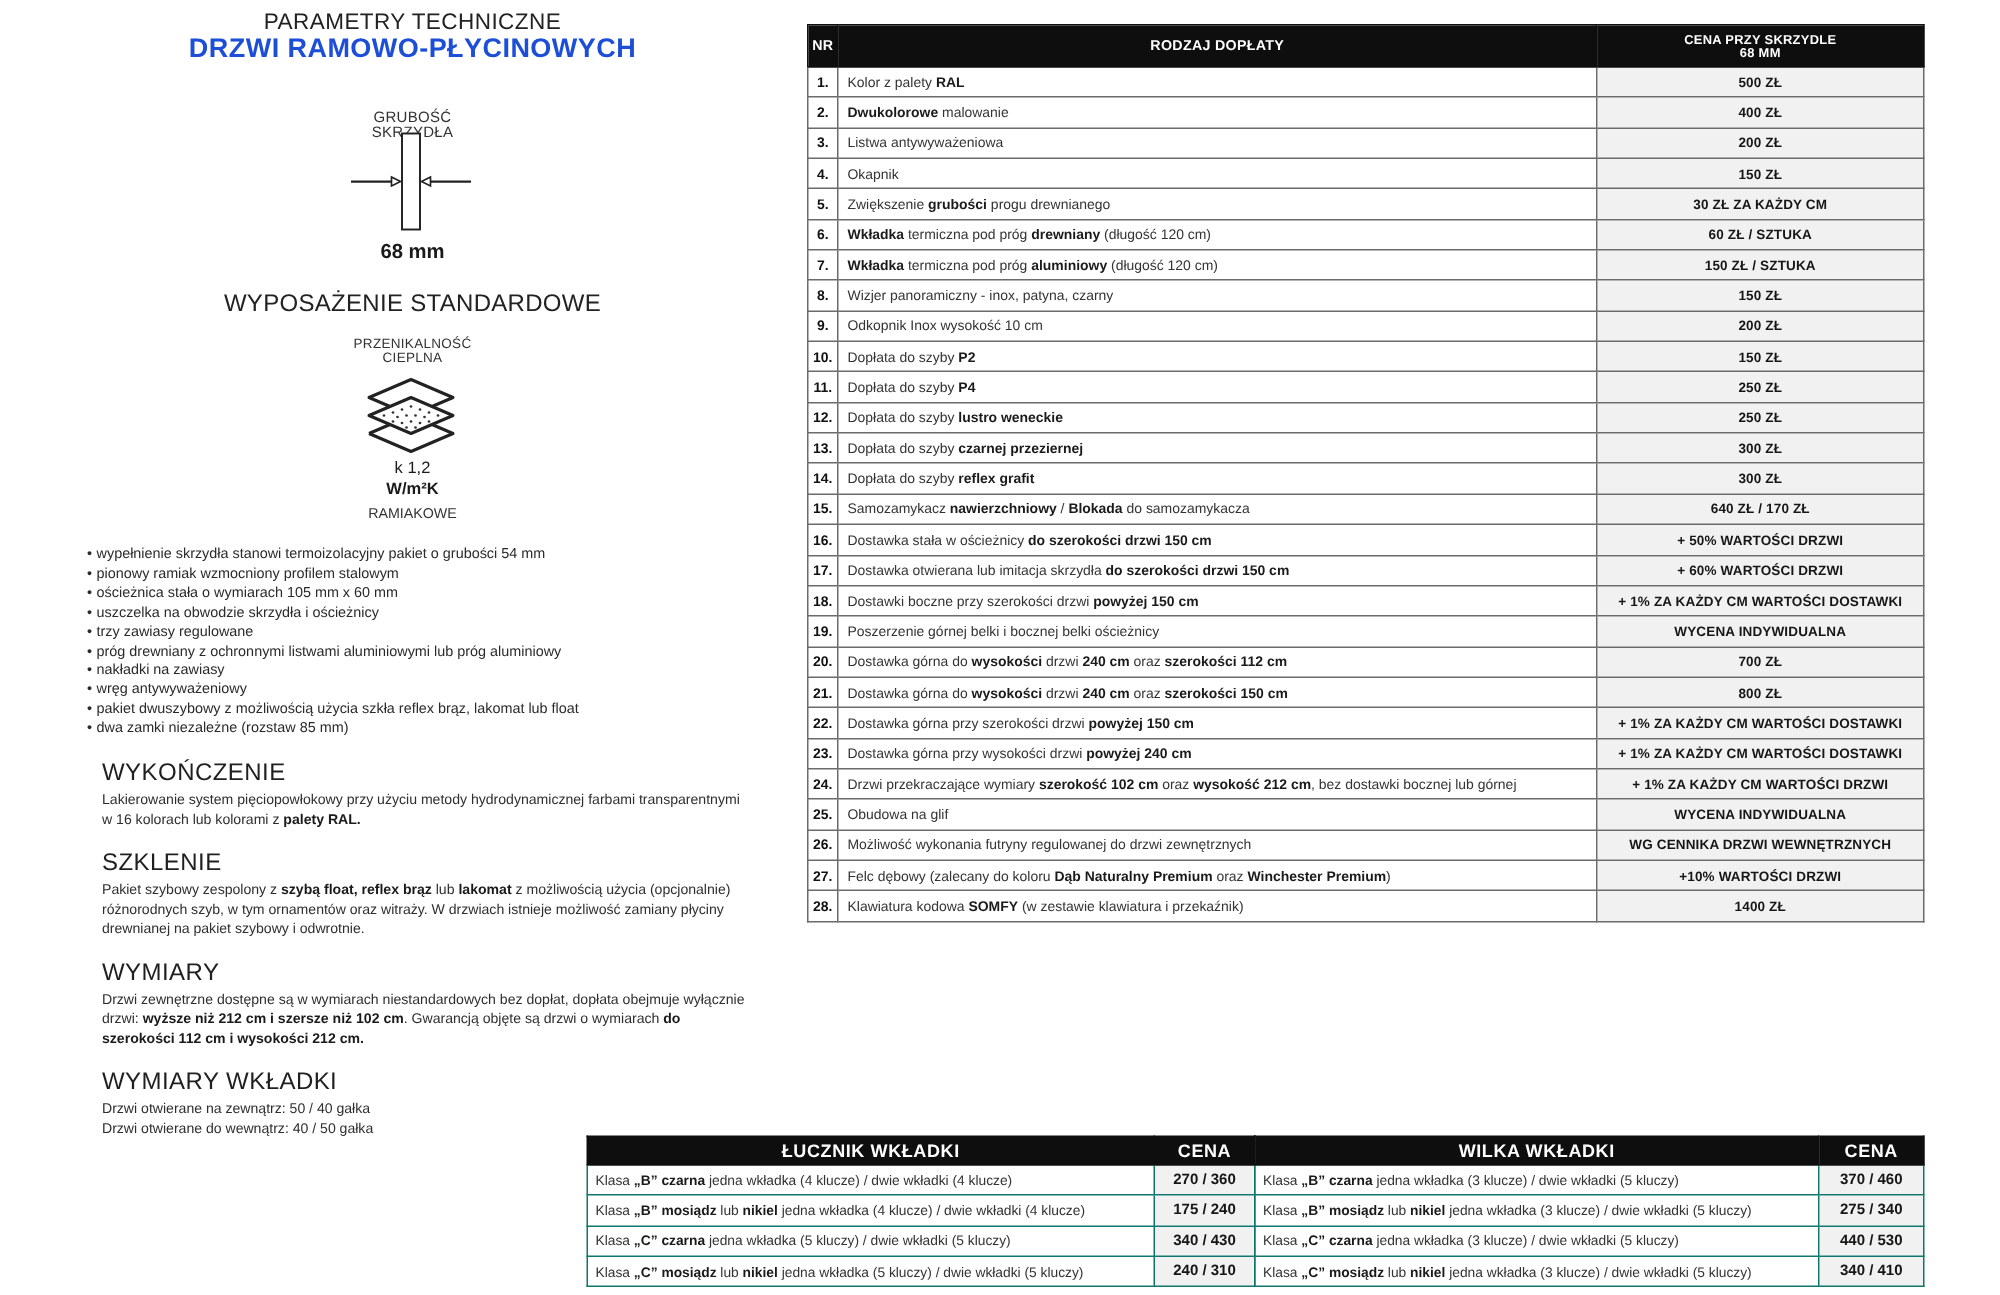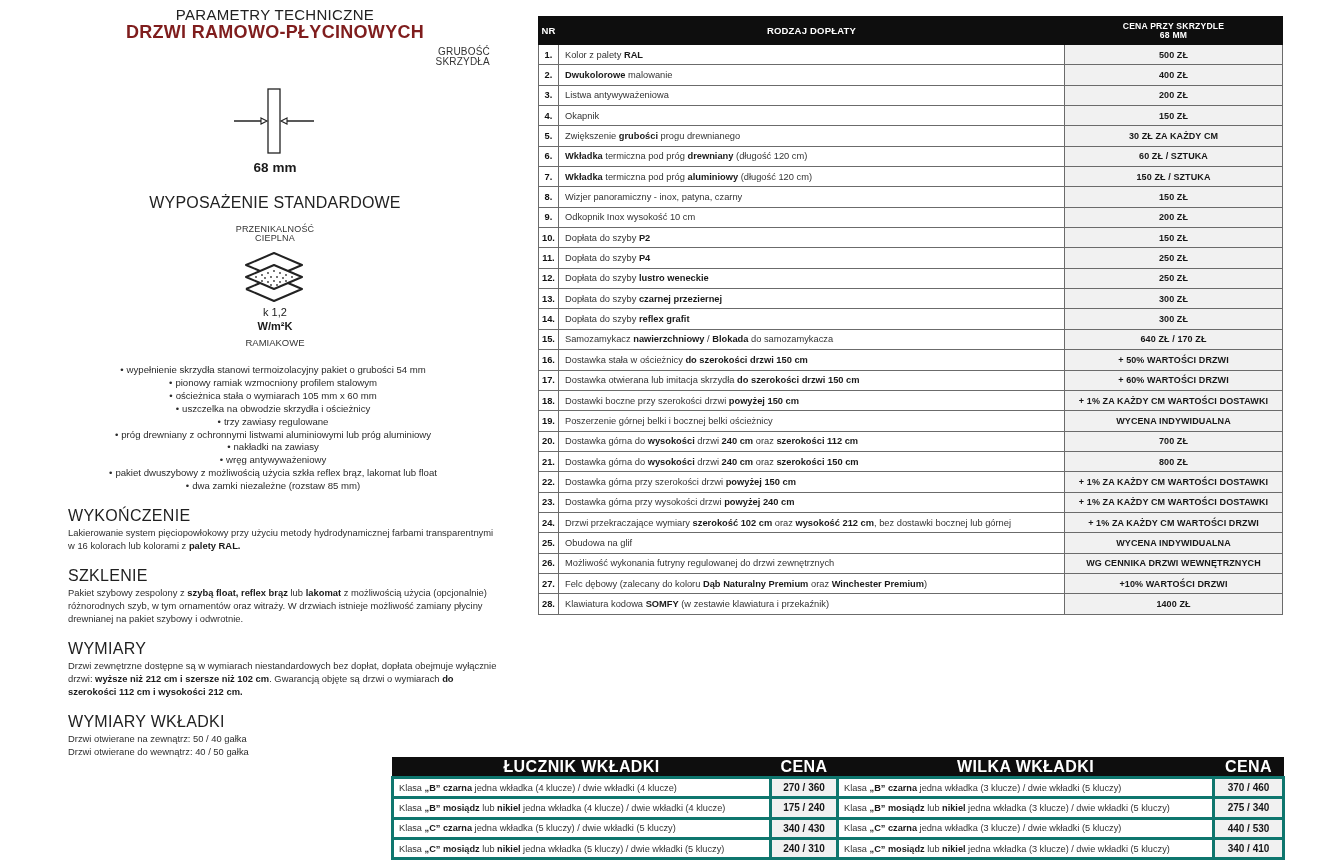--- a/index.html
+++ b/index.html
@@ -1,33 +1,33 @@
 <!DOCTYPE html>
 <html><head>
 <meta charset="utf-8">
 <style>
   * { box-sizing: border-box; margin: 0; padding: 0; }
   html, body { width: 1333px; height: 863px; background: #ffffff; overflow: hidden; }
   body { position: relative; font-family: "Liberation Sans", "DejaVu Sans", sans-serif; color: #2a2a2a; }
   b, strong { font-weight: bold; color: #1a1a1a; }
   .center-block { position: absolute; left: 60px; width: 430px; text-align: center; }
   .title-sub { top: 6px; font-size: 15px; letter-spacing: 0.3px; color: #222; }
-  .title-main { top: 22px; font-size: 18px; font-weight: bold; letter-spacing: 0.3px; color: #7f1d1d; }
+  .title-main { top: 22px; font-size: 18px; font-weight: bold; letter-spacing: 0.3px; color: #1d4ed8; }
   .small-cap { font-size: 10px; line-height: 10px; color: #333; letter-spacing: 0.2px; }
-  .thick-label { top: 47px; text-align: right; }
+  .thick-label { top: 74px; }
   .thick-icon { position: absolute; left: 232px; top: 88px; width: 84px; height: 70px; }
   .thick-value { top: 160px; font-size: 13.5px; font-weight: bold; color: #1a1a1a; }
   .std-title { top: 194px; font-size: 16px; color: #222; letter-spacing: 0.2px; }
   .heat-label { top: 225px; font-size: 9px; line-height: 9px; }
   .heat-icon { position: absolute; left: 242px; top: 250px; width: 64px; height: 54px; }
   .k-value { top: 306px; font-size: 11px; font-weight: normal; color: #1a1a1a; }
   .k-unit { top: 320px; font-size: 11px; font-weight: bold; color: #1a1a1a; }
   .k-note { top: 337px; font-size: 9.5px; color: #333; }
 
-  .bullets { position: absolute; left: 58px; top: 364px; width: 430px; list-style: none; text-align: center; }
+  .bullets { position: absolute; left: 58px; top: 364px; width: 430px; list-style: none; }
   .bullets li { font-size: 9.6px; line-height: 12.9px; color: #2a2a2a; white-space: nowrap; }
   .bullets li::before { content: "\2022"; margin-right: 3px; }
 
   .section { position: absolute; left: 68px; width: 430px; }
   .section h2 { font-size: 16px; font-weight: normal; color: #1f1f1f; letter-spacing: 0.3px; line-height: 18px; }
   .section p { font-size: 9.4px; line-height: 12.8px; color: #2e2e2e; margin-top: 2px; }
   .sec-wyk { top: 507px; }
   .sec-szk { top: 567px; }
   .sec-wym { top: 640px; }
   .sec-wkl { top: 713px; }
@@ -40,22 +40,22 @@
   .main-table td.nr { font-weight: bold; color: #111; text-align: center; padding: 0; font-size: 9.3px; }
   .main-table td.price { background: #f1f1f1; text-align: center; font-weight: bold; color: #161616; font-size: 9px; padding: 0 2px; letter-spacing: 0.1px; }
   .col-nr { width: 20px; }
   .col-desc { width: 506px; }
   .col-price { width: 218px; }
 
   
   .insert-table { position: absolute; top: 757px; border-collapse: collapse; table-layout: fixed; }
   .insert-left { left: 391px; width: 445px; }
   .insert-right { left: 836px; width: 446px; }
-  .insert-table th { background: #0e0e0e; color: #fff; font-weight: bold; font-size: 16px; height: 19px; border: 1px solid #0e0e0e; letter-spacing: 0.4px; }
-  .insert-table td { height: 20.3px; border: 3px solid #0f766e; font-size: 9.2px; color: #333; padding: 0 5px; white-space: nowrap; overflow: hidden; }
+  .insert-table th { background: #0e0e0e; color: #fff; font-weight: bold; font-size: 12px; height: 19px; border: 1px solid #0e0e0e; letter-spacing: 0.4px; }
+  .insert-table td { height: 20.3px; border: 1px solid #0f766e; font-size: 9.2px; color: #333; padding: 0 5px; white-space: nowrap; overflow: hidden; }
   .insert-table td.ip { background: #f1f1f1; text-align: center; font-weight: bold; color: #161616; font-size: 10px; padding: 0; }
   .insert-left .c1 { width: 378px; }
   .insert-left .c2 { width: 67px; }
   .insert-right .c1 { width: 376px; }
   .insert-right .c2 { width: 70px; }
 </style>
 </head>
 <body>
 
 <div class="center-block title-sub">PARAMETRY TECHNICZNE</div>

